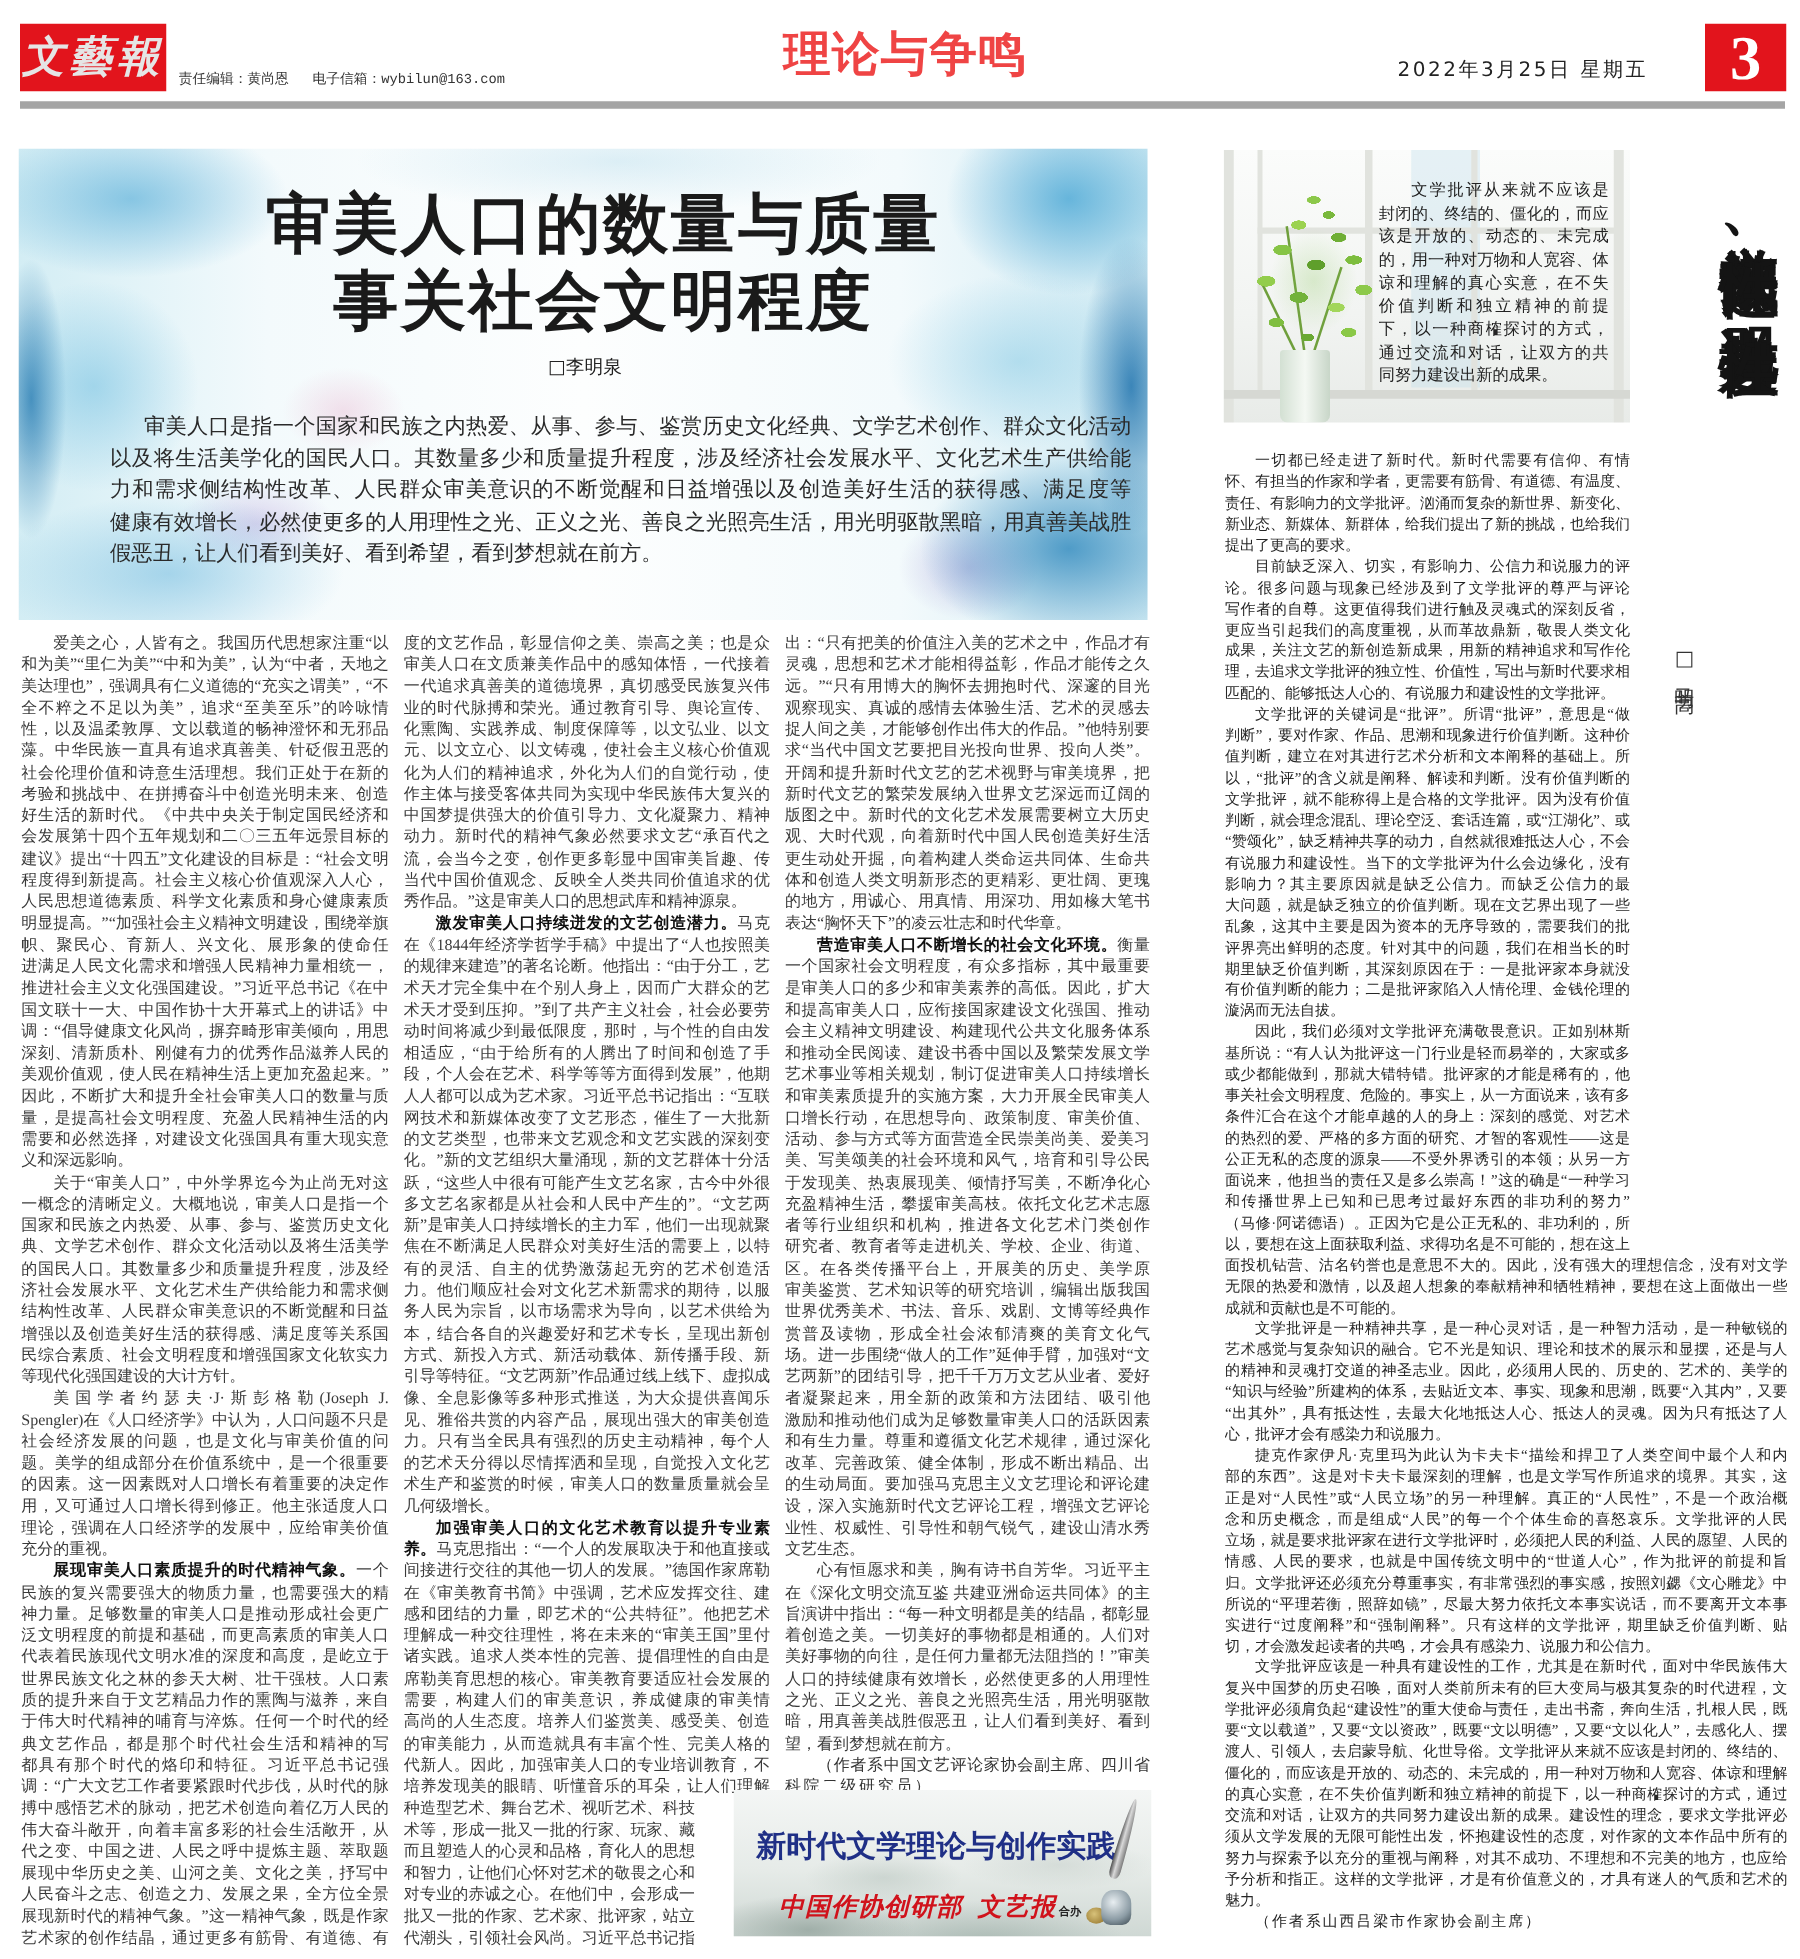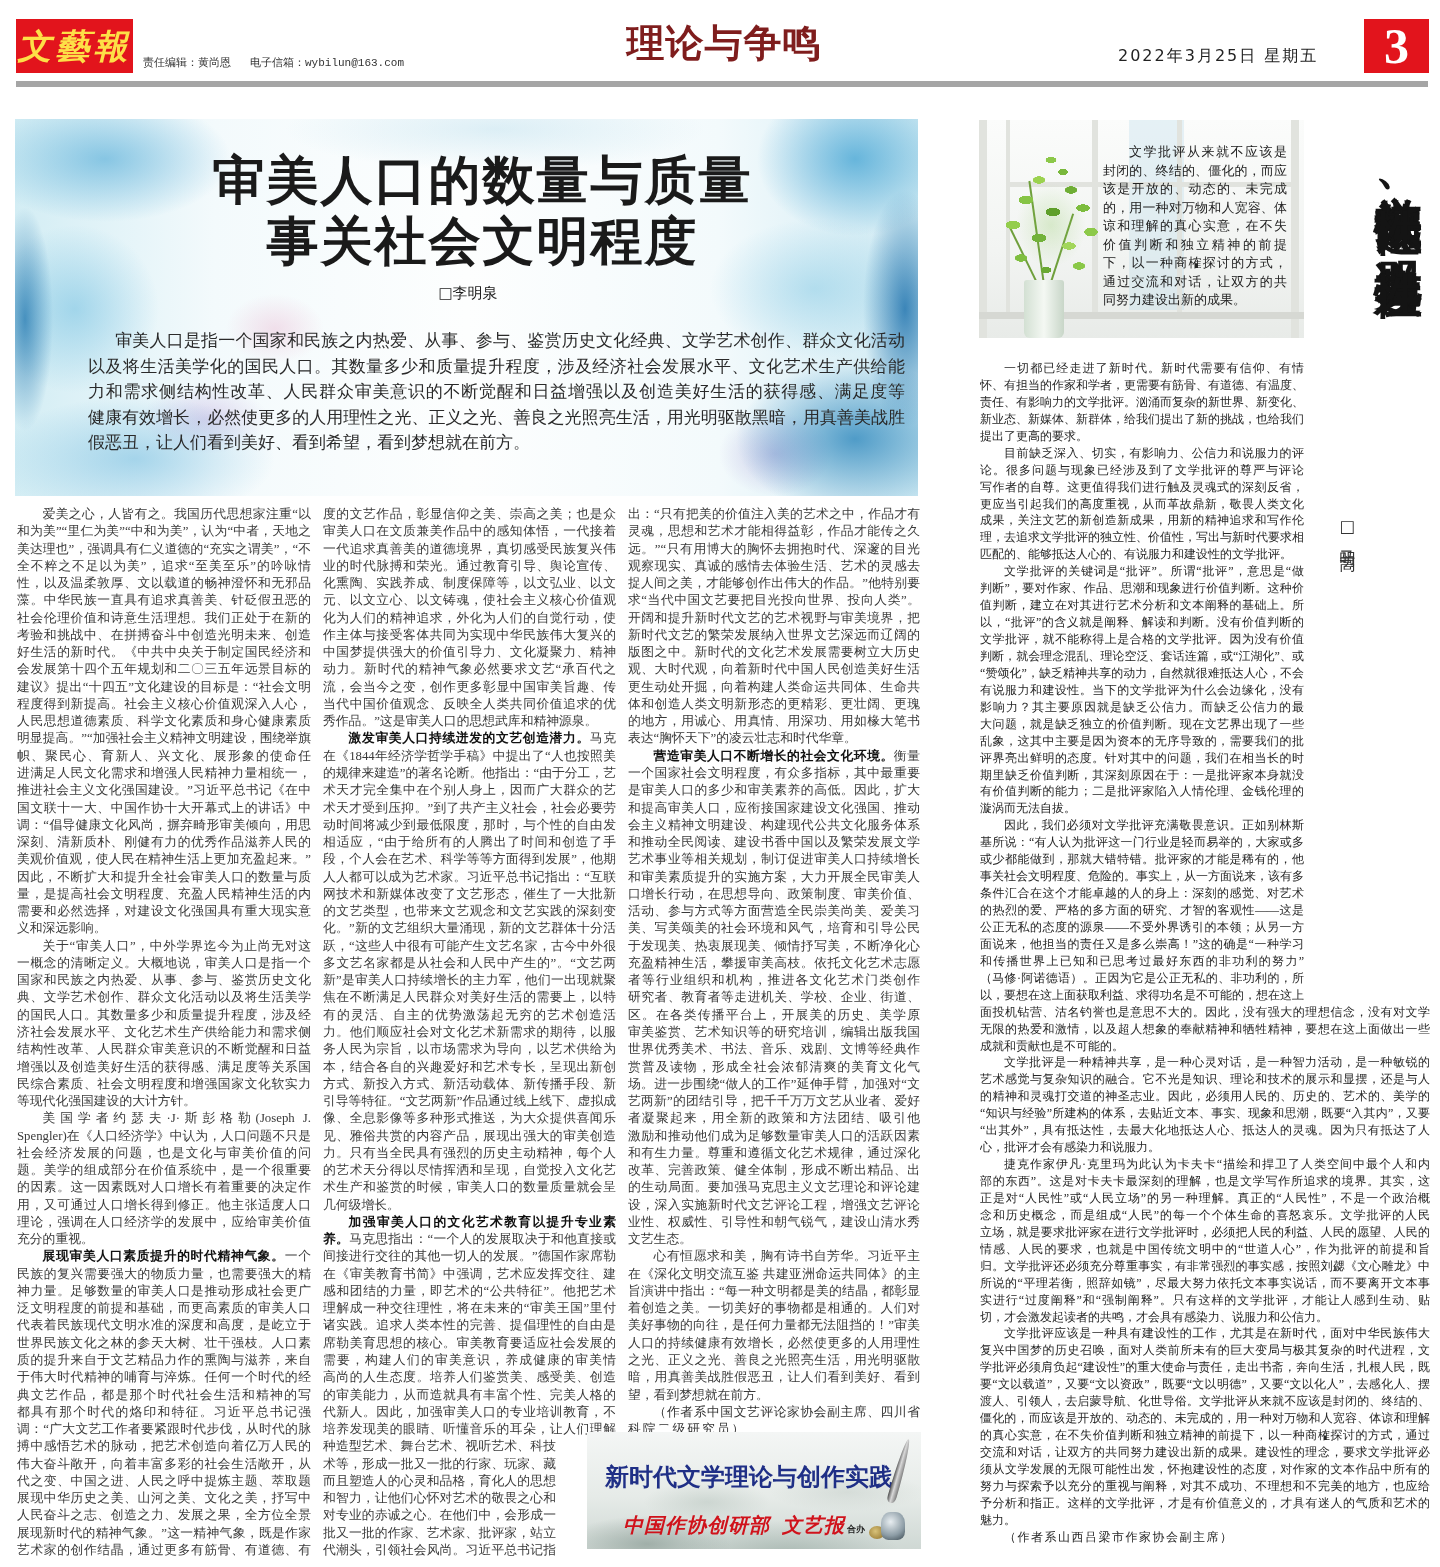--- a/index.html
+++ b/index.html
@@ -1,28 +1,28 @@
 <!DOCTYPE html>
 <html><head>
 <meta charset="utf-8">
 <style>
 *{margin:0;padding:0;box-sizing:border-box;}
 html,body{width:1440px;height:1567px;background:#ffffff;overflow:hidden;}
 body{position:relative;font-family:"Liberation Serif","DejaVu Serif",serif;color:#333;}
 .abs{position:absolute;}
 
 
-.logo{left:16px;top:19px;width:117px;height:54px;background:#e2141c;color:#fde047;
+.logo{left:16px;top:19px;width:117px;height:54px;background:#e2141c;color:#e5e5e5;
   font-family:"DejaVu Serif","Liberation Serif",serif;font-weight:bold;font-style:italic;
   font-size:34px;line-height:54px;text-align:center;letter-spacing:4px;}
 .editor,.email{top:55px;font-family:Liberation Mono, monospace;font-size:11px;color:#333;white-space:nowrap;}
 .editor{left:143px;}
 .email{left:250px;}
 .section-title{left:614px;top:22px;width:220px;text-align:center;font-family:"DejaVu Sans","Liberation Sans",sans-serif;
-  font-weight:bold;font-size:38px;line-height:42px;letter-spacing:1px;color:#7f1d1d;white-space:nowrap;}
+  font-weight:bold;font-size:38px;line-height:42px;letter-spacing:1px;color:#ef4444;white-space:nowrap;}
 .date{left:1118px;top:46px;font-family:"DejaVu Sans","Liberation Sans",sans-serif;font-size:16px;letter-spacing:2px;color:#222;white-space:nowrap;}
 .pageno{left:1364px;top:19px;width:65px;height:54px;background:#e2141c;color:#fff;font-family:"Liberation Serif",serif;
   font-weight:bold;font-size:50px;line-height:54px;text-align:center;}
 .topbar{left:16px;top:81px;width:1412px;height:6px;background:#a5a5a5;}
 
 
 .banner{left:15px;top:119px;width:903px;height:377px;overflow:hidden;
   background:
    radial-gradient(ellipse 180px 90px at 90px 40px, rgba(60,160,210,.55), transparent 70%),
    radial-gradient(ellipse 40px 160px at 10px 200px, rgba(20,110,170,.7), transparent 70%),
@@ -411,21 +411,21 @@
     <div class="line wide">“出其外”，具有抵达性，去最大化地抵达人心、抵达人的灵魂。因为只有抵达了人</div>
     <div class="line last wide">心，批评才会有感染力和说服力。</div>
     <div class="line indent wide">捷克作家伊凡·克里玛为此认为卡夫卡“描绘和捍卫了人类空间中最个人和内</div>
     <div class="line wide">部的东西”。这是对卡夫卡最深刻的理解，也是文学写作所追求的境界。其实，这</div>
     <div class="line wide">正是对“人民性”或“人民立场”的另一种理解。真正的“人民性”，不是一个政治概</div>
     <div class="line wide">念和历史概念，而是组成“人民”的每一个个体生命的喜怒哀乐。文学批评的人民</div>
     <div class="line wide">立场，就是要求批评家在进行文学批评时，必须把人民的利益、人民的愿望、人民的</div>
     <div class="line wide">情感、人民的要求，也就是中国传统文明中的“世道人心”，作为批评的前提和旨</div>
     <div class="line wide">归。文学批评还必须充分尊重事实，有非常强烈的事实感，按照刘勰《文心雕龙》中</div>
     <div class="line wide">所说的“平理若衡，照辞如镜”，尽最大努力依托文本事实说话，而不要离开文本事</div>
-    <div class="line wide">实进行“过度阐释”和“强制阐释”。只有这样的文学批评，才能让人感到生动、贴</div>
+    <div class="line wide">实进行“过度阐释”和“强制阐释”。只有这样的文学批评，期里缺乏价值判断、贴</div>
     <div class="line last wide">切，才会激发起读者的共鸣，才会具有感染力、说服力和公信力。</div>
     <div class="line indent wide">文学批评应该是一种具有建设性的工作，尤其是在新时代，面对中华民族伟大</div>
     <div class="line wide">复兴中国梦的历史召唤，面对人类前所未有的巨大变局与极其复杂的时代进程，文</div>
     <div class="line wide">学批评必须肩负起“建设性”的重大使命与责任，走出书斋，奔向生活，扎根人民，既</div>
     <div class="line wide">要“文以载道”，又要“文以资政”，既要“文以明德”，又要“文以化人”，去感化人、摆</div>
     <div class="line wide">渡人、引领人，去启蒙导航、化世导俗。文学批评从来就不应该是封闭的、终结的、</div>
     <div class="line wide">僵化的，而应该是开放的、动态的、未完成的，用一种对万物和人宽容、体谅和理解</div>
     <div class="line wide">的真心实意，在不失价值判断和独立精神的前提下，以一种商榷探讨的方式，通过</div>
     <div class="line wide">交流和对话，让双方的共同努力建设出新的成果。建设性的理念，要求文学批评必</div>
     <div class="line wide">须从文学发展的无限可能性出发，怀抱建设性的态度，对作家的文本作品中所有的</div>

